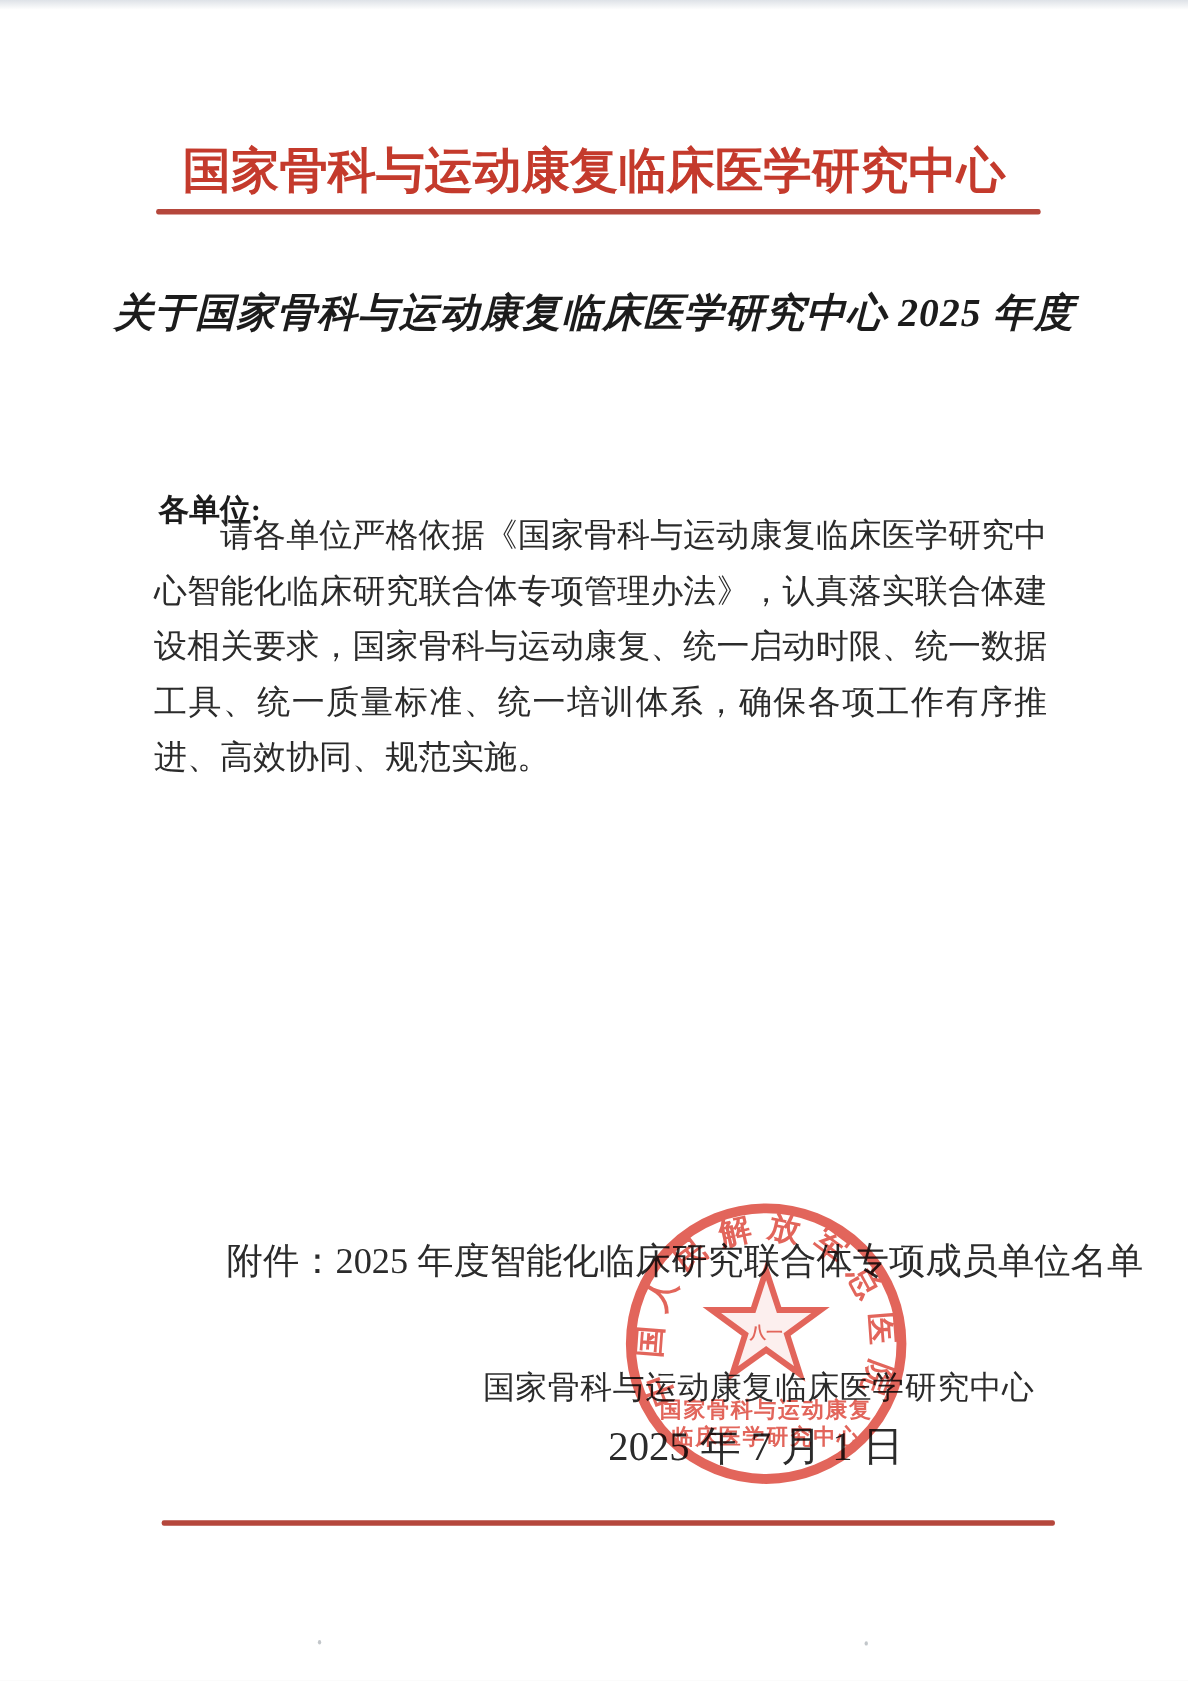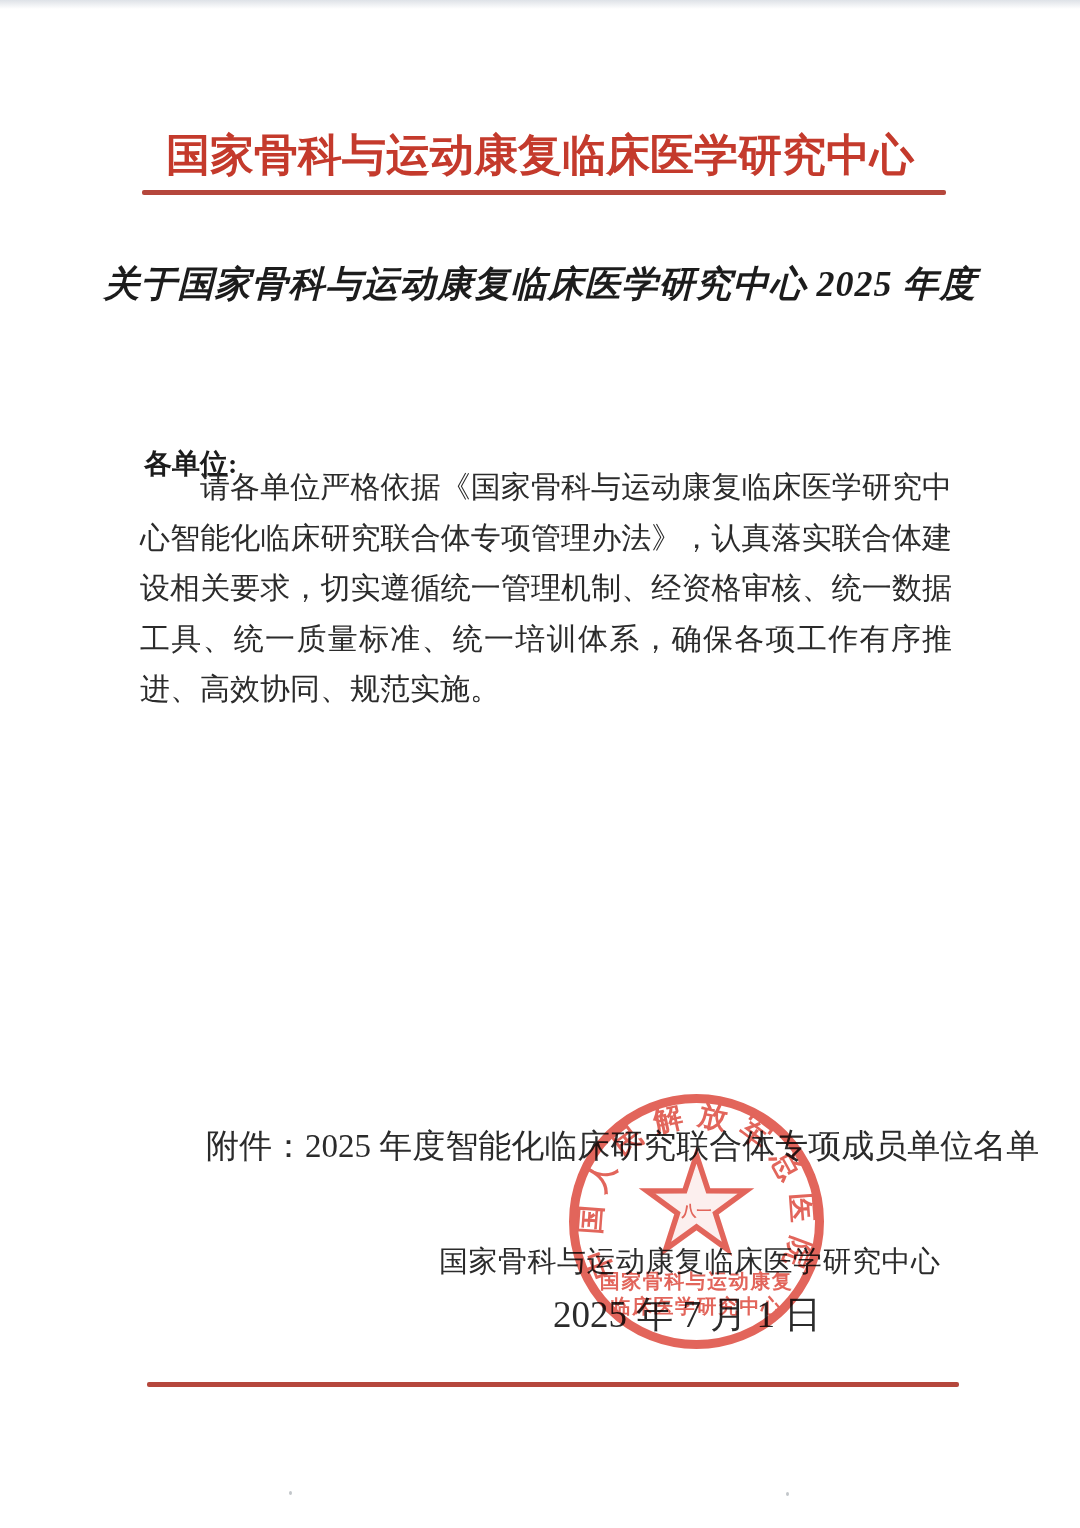--- a/index.html
+++ b/index.html
@@ -118,21 +118,21 @@
 
   <div class="rule top"></div>
 
   <div class="doc-title">
     <div>关于国家骨科与运动康复临床医学研究中心 2025 年度</div>
   </div>
 
   <div class="salutation">各单位:</div>
 
   <div class="body-text">
-    <p>请各单位严格依据《国家骨科与运动康复临床医学研究中心智能化临床研究联合体专项管理办法》，认真落实联合体建设相关要求，切实遵循统一管理机制、经资格审核、统一数据工具、统一质量标准、统一培训体系，确保各项工作有序推进、高效协同、规范实施。</p>
+    <p>请各单位严格依据《国家骨科与运动康复临床医学研究中心智能化临床研究联合体专项管理办法》，认真落实联合体建设相关要求，国家骨科与运动康复、统一启动时限、统一数据工具、统一质量标准、统一培训体系，确保各项工作有序推进、高效协同、规范实施。</p>
   </div>
 
   <div class="attachment">附件：2025 年度智能化临床研究联合体专项成员单位名单</div>
 
   <div class="signer">国家骨科与运动康复临床医学研究中心</div>
 
   <div class="doc-date">2025 年 7 月 1 日</div>
 
   <svg class="seal" width="265" height="265" viewBox="0 0 265 265" xmlns="http://www.w3.org/2000/svg">
     <defs>

